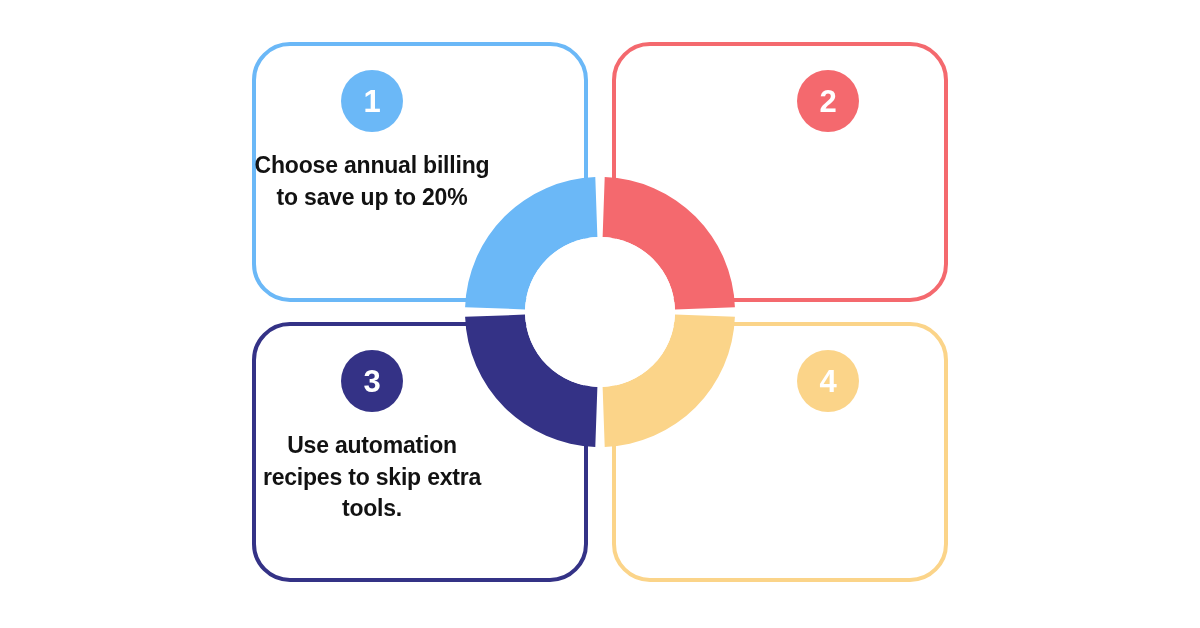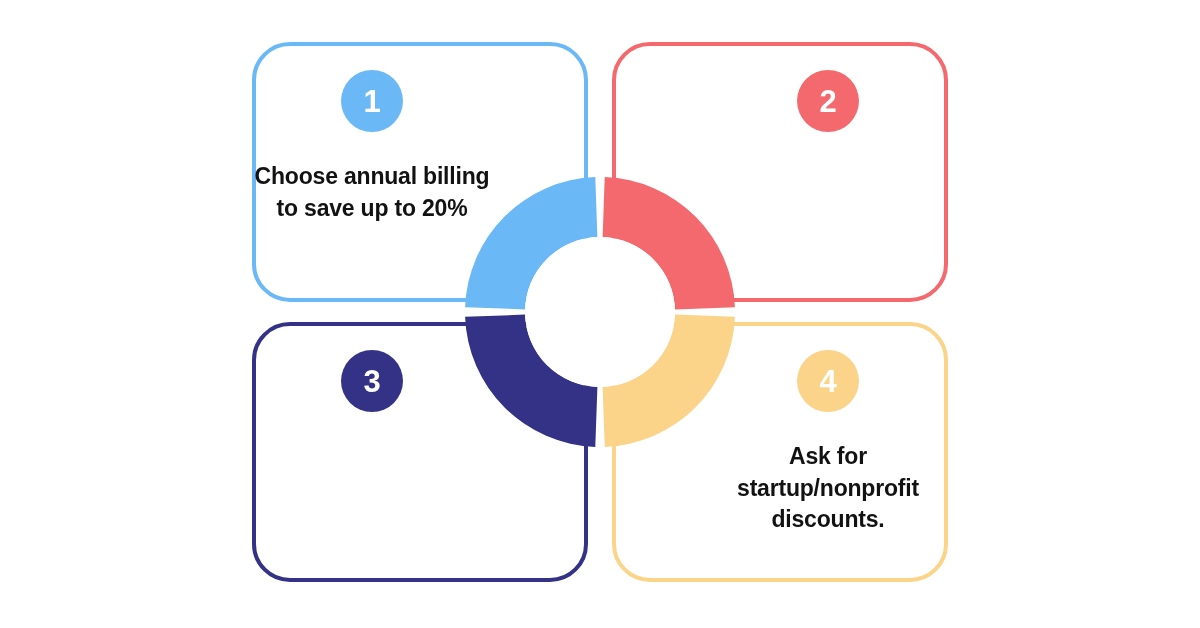--- a/index.html
+++ b/index.html
@@ -64,21 +64,21 @@
     font-weight: bold;
     line-height: 1;
     flex: 0 0 auto;
   }
   .c1 .badge { background: #6BB8F7; }
   .c2 .badge { background: #F4696E; }
   .c3 .badge { background: #343286; }
   .c4 .badge { background: #FBD489; }
 
   .card-text {
-    margin-top: 29px;
+    margin-top: 18px;
     width: 240px;
     text-align: center;
     color: #121212;
     font-size: 23px;
     font-weight: bold;
     line-height: 1.38;
     letter-spacing: -0.2px;
   }
 
   
@@ -125,29 +125,29 @@
         <span>2</span>
       </div>
     </div>
   </div>
 
   <div class="card c3">
     <div class="card-inner">
       <div class="badge">
         <span>3</span>
       </div>
+      <div class="card-text">Use automation recipes to skip extra tools.</div>
     </div>
   </div>
 
   <div class="card c4">
     <div class="card-inner">
       <div class="badge">
         <span>4</span>
       </div>
-      <div class="card-text">Ask for startup/nonprofit discounts.</div>
     </div>
   </div>
 
   <div id="donut">
     <svg width="270" height="270" viewBox="0 0 270 270">
       <g id="donut-segments">
           <path d="M 0.0822383524220811 130.28856794516238 A 135 135 0 0 1 130.28856794516227 0.0822383524220811 L 132.38253774731237 60.04568797356782 A 75 75 0 0 0 60.04568797356782 132.38253774731243 Z" fill="#6BB8F7"></path>
           <path d="M 139.71143205483767 0.0822383524220811 A 135 135 0 0 1 269.9177616475779 130.28856794516238 L 209.95431202643218 132.38253774731243 A 75 75 0 0 0 137.6174622526876 60.04568797356782 Z" fill="#F4696E"></path>
           <path d="M 269.9177616475779 139.71143205483764 A 135 135 0 0 1 139.71143205483764 269.9177616475779 L 137.61746225268757 209.95431202643218 A 75 75 0 0 0 209.95431202643218 137.61746225268757 Z" fill="#FBD489"></path>
           <path d="M 130.2885679451624 269.9177616475779 A 135 135 0 0 1 0.0822383524220811 139.7114320548376 L 60.04568797356782 137.61746225268755 A 75 75 0 0 0 132.38253774731245 209.95431202643218 Z" fill="#343286"></path>

